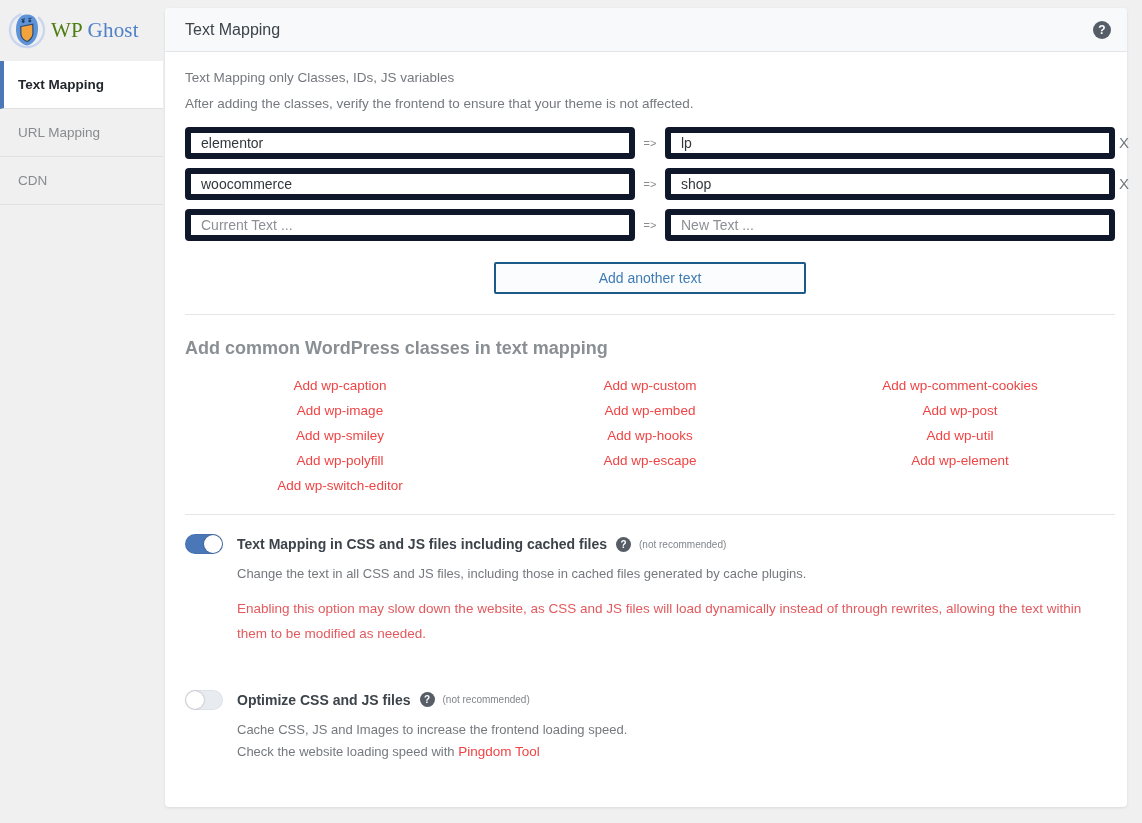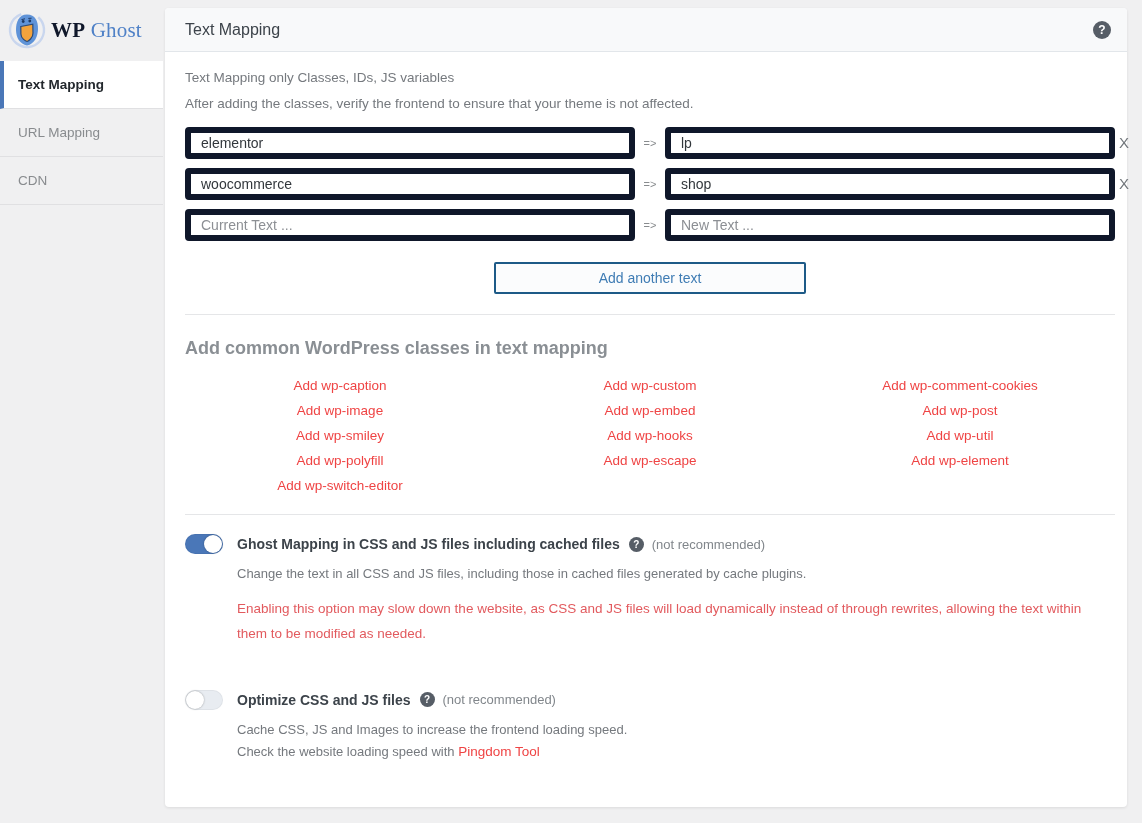--- a/index.html
+++ b/index.html
@@ -9,21 +9,21 @@
     font-family:"Liberation Sans", sans-serif;
     position:relative;
     overflow:hidden;
     color:#3c434a;
   }
 
   
   .sidebar { position:absolute; left:0; top:0; width:163px; height:823px; }
   .logo { display:flex; align-items:center; gap:5px; padding:11px 4px 12px 8px; }
   .logo-text { font-family:"Liberation Serif", serif; font-size:21px; letter-spacing:.2px; white-space:nowrap; }
-  .logo-wp { color:#0f172a; font-weight:700; }
+  .logo-wp { color:#4d7c0f; font-weight:400; }
   .logo-ghost { color:#4f81c7; font-weight:400; }
   .nav-item {
     height:48px; display:flex; align-items:center;
     padding-left:18px; font-size:13.5px; color:#888b8e;
     border-bottom:1px solid #e0e0e2; cursor:pointer;
   }
   .nav-item.active {
     background:#ffffff; border-left:4px solid #4a77b8;
     padding-left:14px; font-weight:bold; color:#23282d;
   }
@@ -98,21 +98,21 @@
     transition:left .1s;
   }
   .toggle.on { background:#4a77b8; }
   .toggle.on .knob { left:19px; }
   .option-label { font-weight:bold; font-size:14px; color:#3c434a; margin-right:9px; }
   .mini-help {
     width:15px; height:15px; border-radius:50%; background:#565d66; color:#fff;
     font-size:10px; font-weight:bold; display:inline-flex; align-items:center;
     justify-content:center; margin-right:8px; cursor:pointer; flex:0 0 auto;
   }
-  .option-note { color:#81868b; font-size:13px; }
+  .option-note { color:#81868b; font-size:10px; }
   .option-desc { margin:10px 0 0 52px; color:#75797e; font-size:13px; line-height:1.6; }
   .option-warning { margin:12px 0 0 52px; color:#e25a5e; font-size:13.5px; line-height:1.85; padding-right:6px; }
 </style>
 </head>
 <body>
 
 <div class="sidebar">
   <div class="logo">
     <span style="display:inline-flex;">
       <svg width="38" height="38" viewBox="0 0 38 38">
@@ -204,21 +204,21 @@
       <a class="wp-link">Add wp-switch-editor</a>
     </div>
 
     <hr class="hr">
 
     <div class="option">
       <div class="option-head">
         <span class="toggle on">
             <span class="knob"></span>
           </span>
-        <span class="option-label">Ghost Mapping in CSS and JS files including cached files</span>
+        <span class="option-label">Text Mapping in CSS and JS files including cached files</span>
         <span class="mini-help">?</span>
         <span class="option-note">(not recommended)</span>
       </div>
       <div class="option-desc">Change the text in all CSS and JS files, including those in cached files generated by cache plugins.</div>
       <div class="option-warning">Enabling this option may slow down the website, as CSS and JS files will load dynamically instead of through rewrites, allowing the text within them to be modified as needed.</div>
     </div>
 
     <div class="option option2">
       <div class="option-head">
         <span class="toggle">

